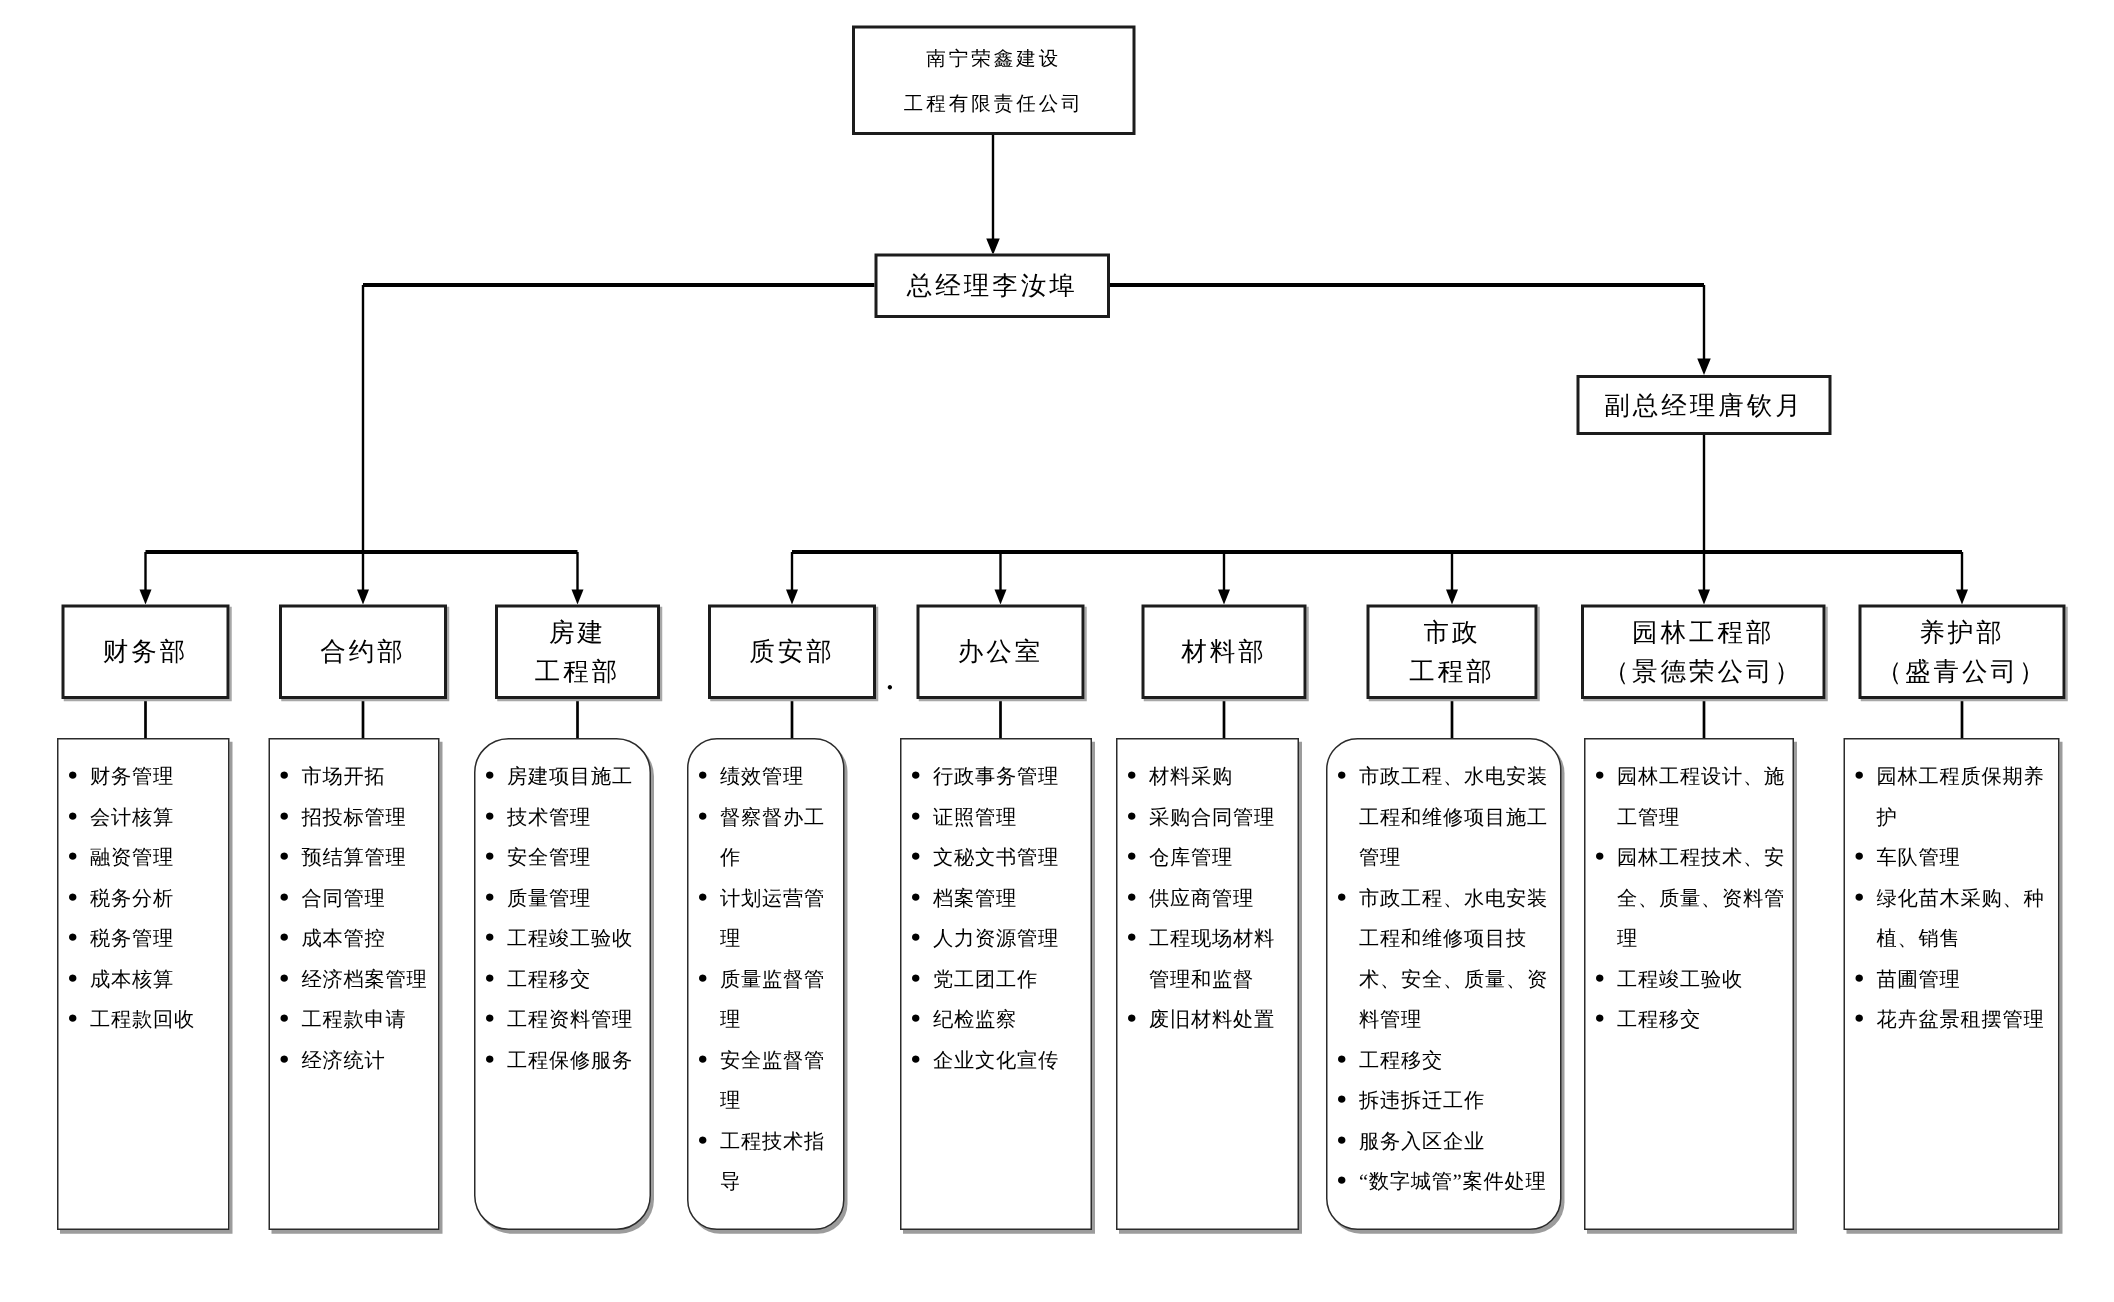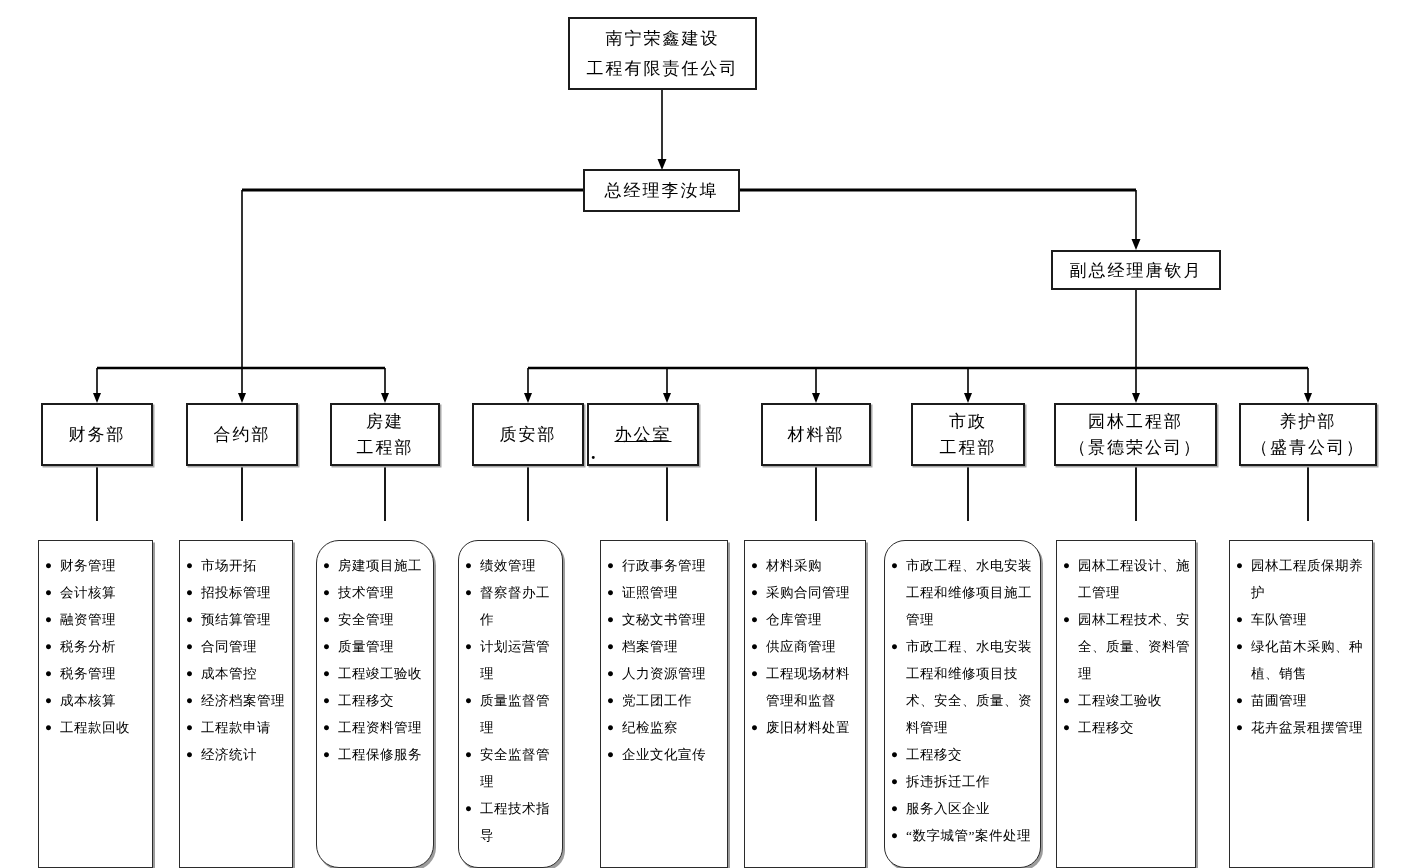--- a/index.html
+++ b/index.html
@@ -6,27 +6,27 @@
   .canvas{
     position:relative;width:1409px;height:868px;background:#fff;
     font-family:"Liberation Serif","DejaVu Serif",serif;color:#000;overflow:hidden;
   }
   .connectors{position:absolute;left:0;top:0;width:1409px;height:868px;}
   .box{
     position:absolute;background:#fff;border:2px solid #1c1c1c;
     display:flex;flex-direction:column;align-items:center;justify-content:center;
     text-align:center;box-sizing:border-box;
   }
-  .company{left:568px;top:17px;width:189px;height:73px;font-size:17px;line-height:30px;letter-spacing:2px;}
+  .company{left:568px;top:17px;width:189px;height:73px;font-size:13px;line-height:30px;letter-spacing:2px;}
   .gm{left:583px;top:169px;width:157px;height:43px;font-size:17px;letter-spacing:2px;}
   .dgm{left:1051px;top:250px;width:170px;height:40px;font-size:17px;letter-spacing:2px;}
   .dept{top:403px;height:63px;font-size:17px;line-height:26px;letter-spacing:2px;
         border:2px solid #1c1c1c;box-shadow:1.5px 1.5px 0 #a8a8a8;}
   .list{
-    position:absolute;top:540px;height:328px;background:#fff;border:1.5px solid #2b2b2b;
+    position:absolute;top:492px;height:328px;background:#fff;border:1.5px solid #2b2b2b;
     box-shadow:2px 2.5px 0 #9c9c9c;box-sizing:border-box;padding:11px 3px 0 7px;text-align:left;
   }
   .list ul{list-style:none;margin:0;padding:0;font-size:13.5px;line-height:27px;letter-spacing:0.5px;}
   .list li{position:relative;padding-left:14px;}
   .list li::before{content:"●";position:absolute;left:-1px;top:0;font-size:11.5px;}
   .stray-dot{position:absolute;left:591px;top:444px;font-size:18px;font-weight:bold;line-height:18px;}
 </style>
 </head>
 <body>
 
@@ -104,21 +104,21 @@
   <div class="box dept" style="left:186px;width:112px;">
     <div>合约部</div>
   </div>
   <div class="box dept" style="left:330px;width:110px;">
     <div>房建</div>
     <div>工程部</div>
   </div>
   <div class="box dept" style="left:472px;width:112px;">
     <div>质安部</div>
   </div>
-  <div class="box dept" style="left:587px;width:112px;text-decoration:underline;">
+  <div class="box dept" style="left:611px;width:112px;">
     <div>办公室</div>
   </div>
   <div class="box dept" style="left:761px;width:110px;">
     <div>材料部</div>
   </div>
   <div class="box dept" style="left:911px;width:114px;">
     <div>市政</div>
     <div>工程部</div>
   </div>
   <div class="box dept" style="left:1054px;width:163px;">

